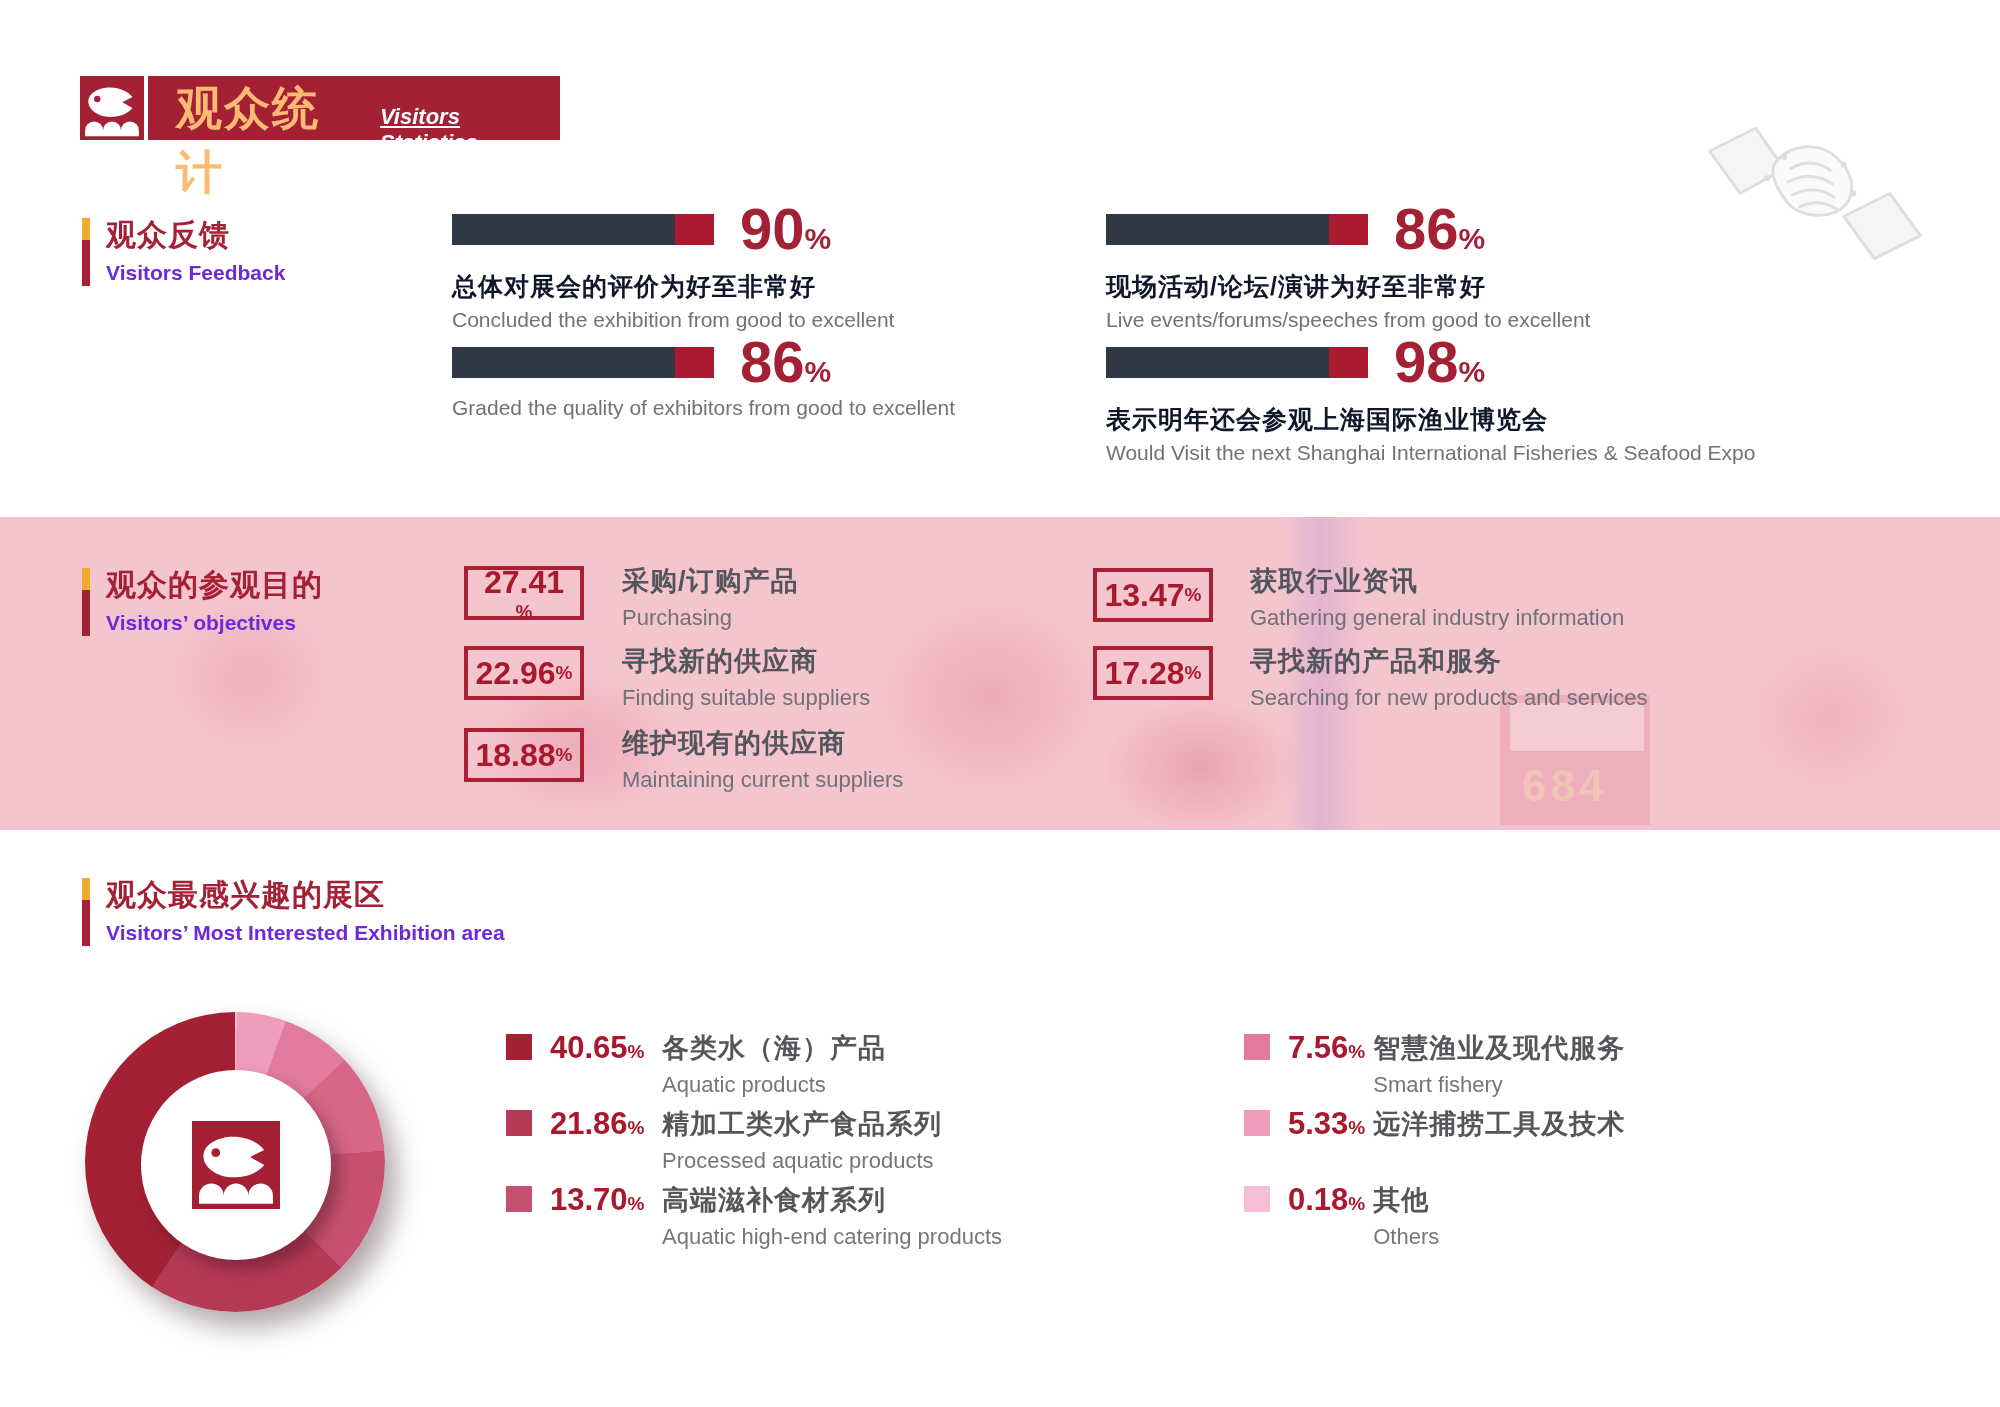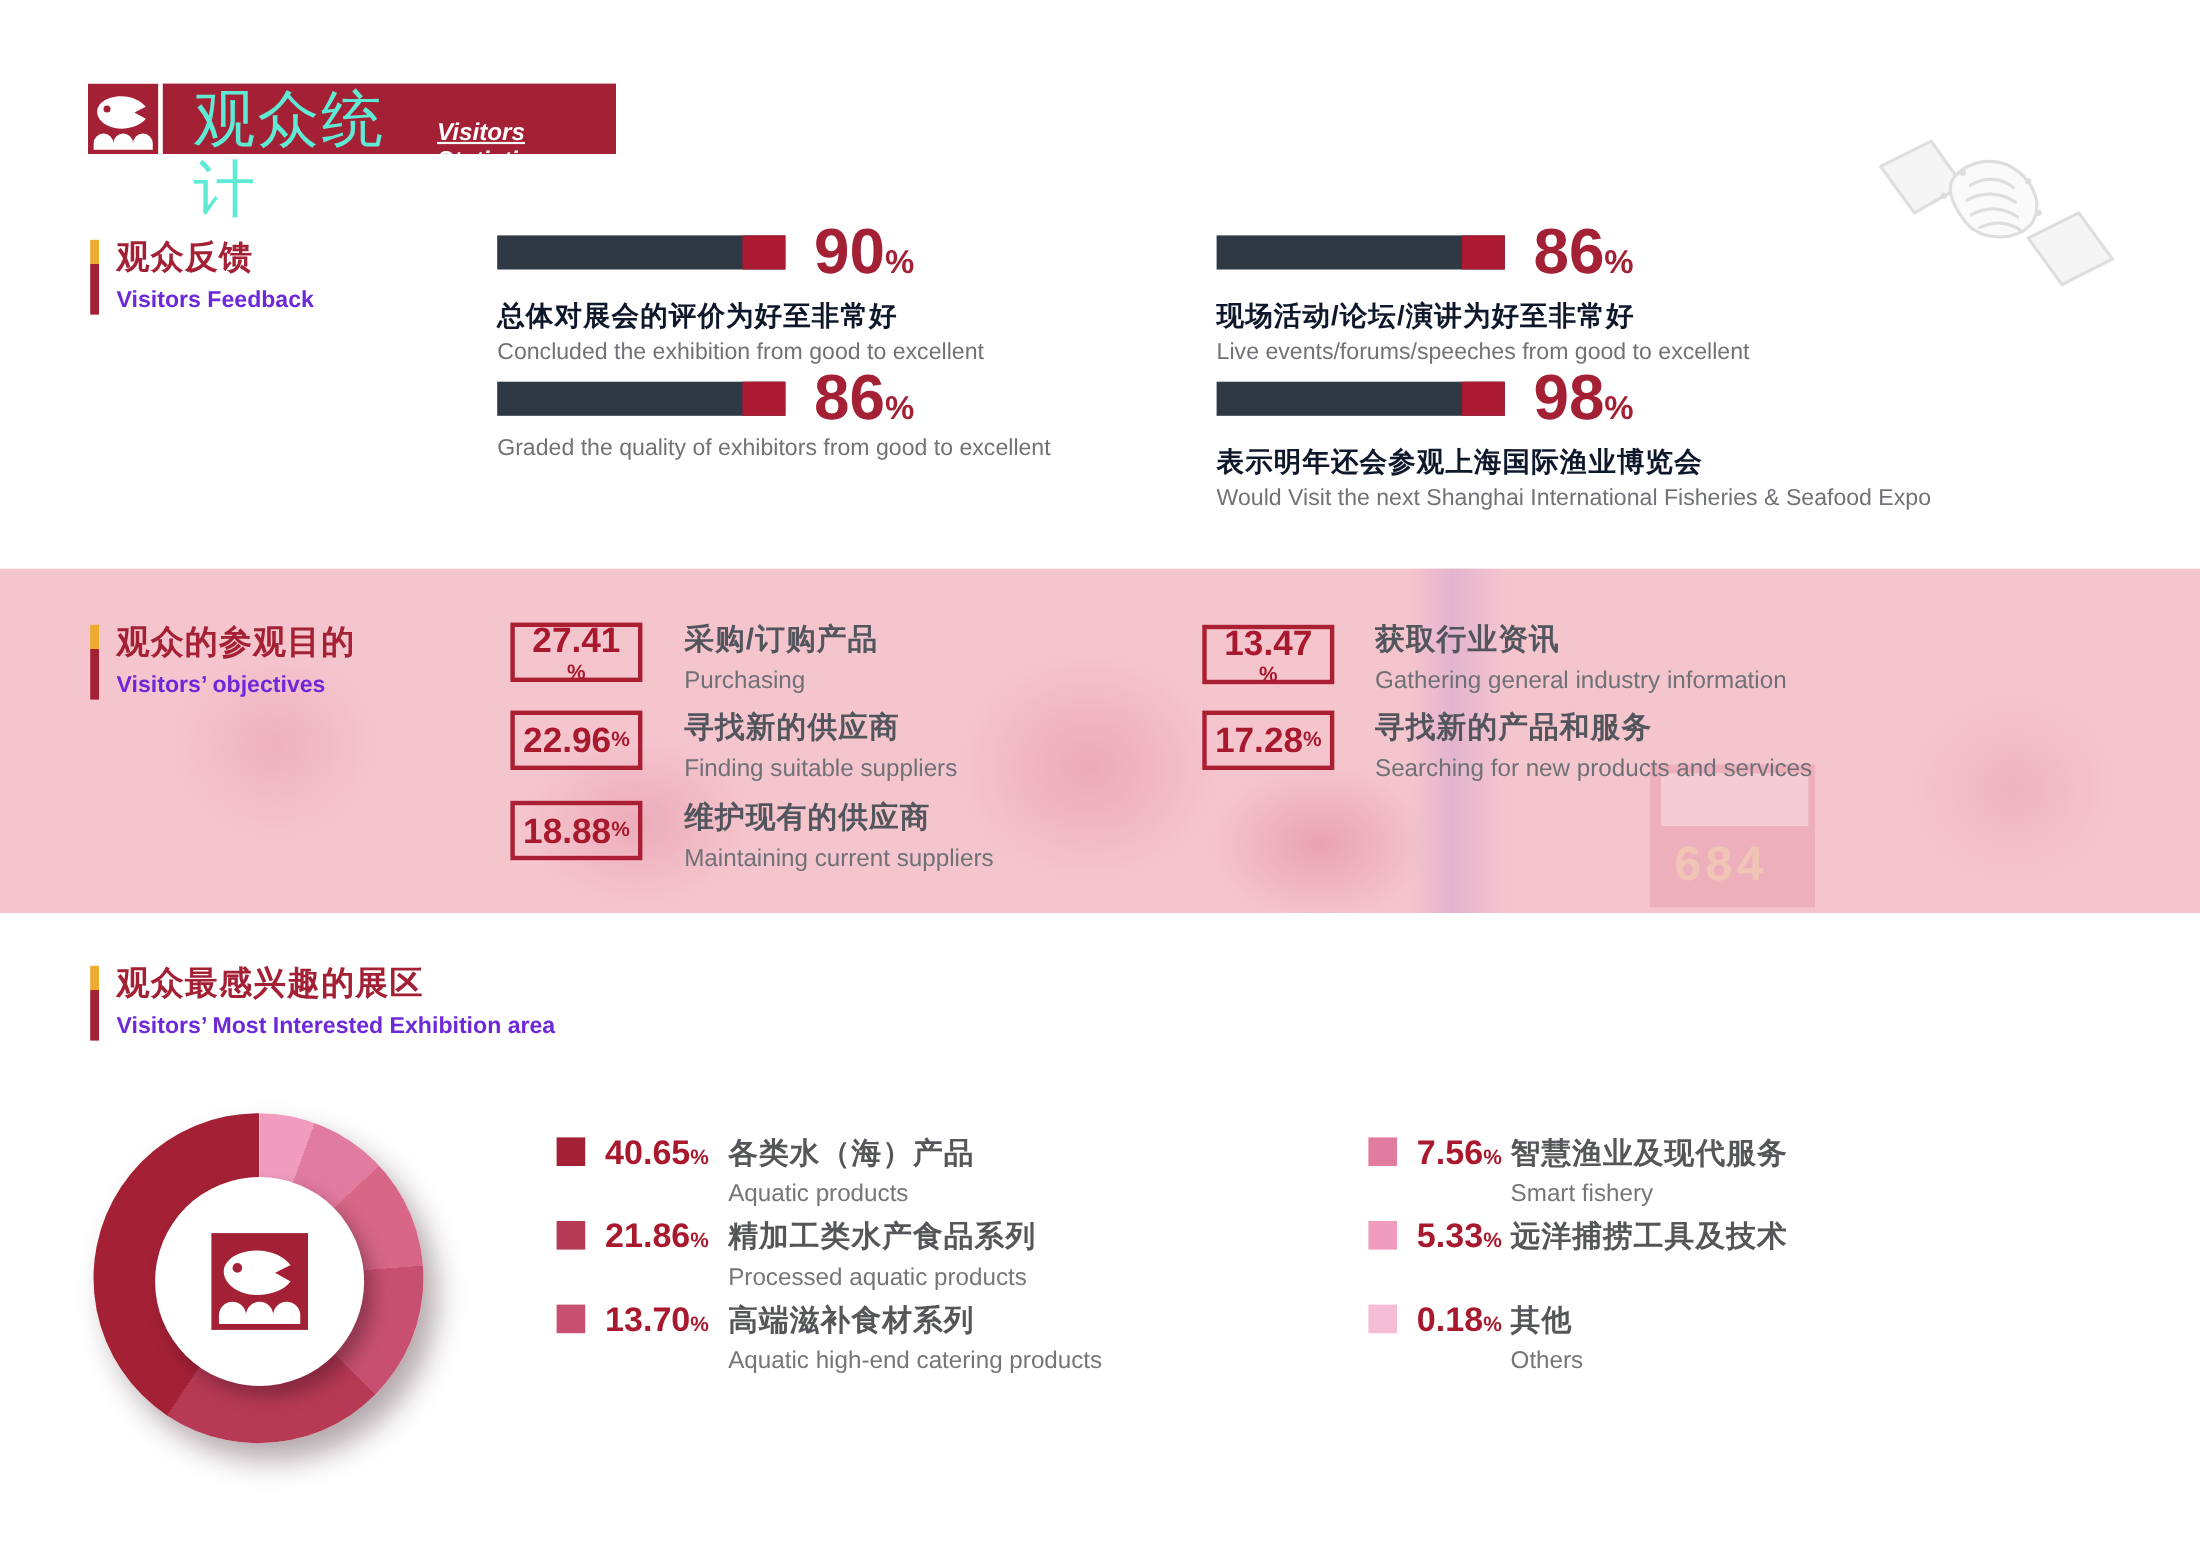--- a/index.html
+++ b/index.html
@@ -3,21 +3,21 @@
 <meta charset="utf-8">
 <style>
   html,body{margin:0;padding:0;background:#fff;}
   .page{position:relative;width:2000px;height:1407px;background:#fff;overflow:hidden;
         font-family:"Liberation Sans","DejaVu Sans",sans-serif;}
 
   
   .logo-box{position:absolute;left:80px;top:76px;width:64px;height:64px;}
   .banner{position:absolute;left:148px;top:76px;width:412px;height:64px;background:#a42135;
           display:flex;align-items:baseline;padding-left:28px;box-sizing:border-box;}
-  .banner .t-zh{color:#5eead4;font-size:56px;font-weight:400;letter-spacing:2px;line-height:64px;}
+  .banner .t-zh{color:#fdba74;font-size:46px;font-weight:700;letter-spacing:2px;line-height:64px;}
   .banner .t-en{color:#fff;font-size:22px;font-weight:700;font-style:italic;margin-left:16px;text-decoration:underline;}
 
   .handshake{position:absolute;left:1700px;top:100px;width:230px;height:185px;opacity:.85;}
 
   
   .sec-head{position:absolute;display:flex;}
   .accent{width:8px;height:68px;background:linear-gradient(to bottom,#edab2f 0 33%,#a42135 33% 100%);
           margin-right:16px;flex:none;}
   .sec-head .tt-zh{color:#a42135;font-size:30px;font-weight:700;line-height:1.15;letter-spacing:1px;}
   .sec-head .tt-en{color:#6d28d9;font-size:21px;font-weight:700;margin-top:8px;}
@@ -184,21 +184,21 @@
     </div>
     <div class="obj-box" style="left:464px;top:211px;">
         <span>18.88</span>
         <span class="pct">%</span>
       </div>
     <div class="obj-label" style="left:622px;top:208px;">
       <div class="zh">维护现有的供应商</div>
       <div class="en">Maintaining current suppliers</div>
     </div>
 
-    <div class="obj-box" style="left:1093px;top:51px;flex-direction:column;">
+    <div class="obj-box" style="left:1093px;top:51px;">
         <span>13.47</span>
         <span class="pct">%</span>
       </div>
     <div class="obj-label" style="left:1250px;top:46px;">
       <div class="zh">获取行业资讯</div>
       <div class="en">Gathering general industry information</div>
     </div>
     <div class="obj-box" style="left:1093px;top:129px;">
         <span>17.28</span>
         <span class="pct">%</span>

